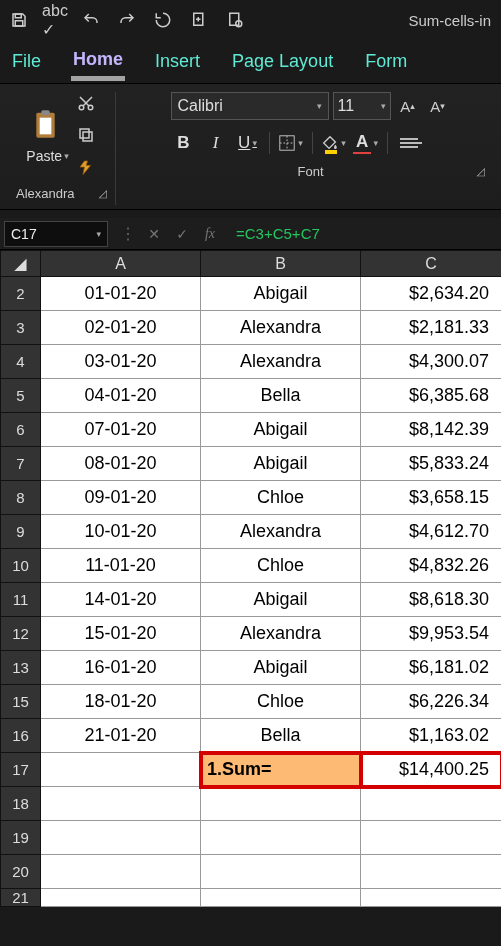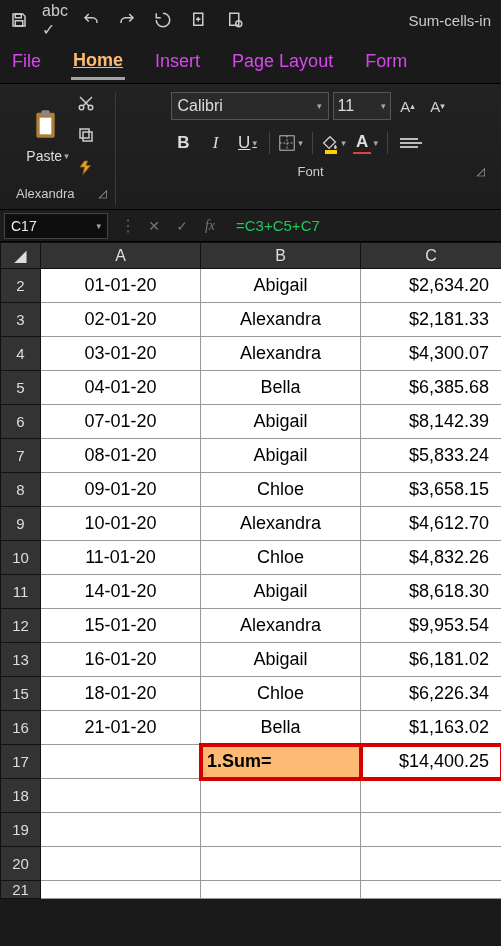--- a/index.html
+++ b/index.html
@@ -6,22 +6,22 @@
   body { background: #1a1a1a; width: 501px; height: 946px; overflow: hidden; color: #ddd; }
 
   
   .titlebar { height: 40px; background: #1a1a1a; display: flex; align-items: center; padding: 0 6px; }
   .titlebar .qat { display: flex; align-items: center; gap: 10px; }
   .titlebar .qat .qbtn { width: 26px; height: 26px; display: flex; align-items: center; justify-content: center; color: #ccc; }
   .titlebar .wb-name { margin-left: auto; color: #ccc; font-size: 15px; padding-right: 4px; white-space: nowrap; }
 
   
   .tabs { display: flex; align-items: center; height: 44px; padding: 0 10px; gap: 28px; background: #1a1a1a; border-bottom: 1px solid #000; }
-  .tab { font-size: 18px; color: #d946ef; padding: 6px 2px; }
-  .tab.active { font-weight: 700; color: #fdba74; border-bottom: 3px solid #a3a3a3; text-decoration: underline; }
+  .tab { font-size: 18px; color: #5eead4; padding: 6px 2px; }
+  .tab.active { font-weight: 700; color: #c4b5fd; border-bottom: 5px solid #a3a3a3; }
 
   
   .ribbon { background: linear-gradient(#222,#1d1d1d); padding: 8px 8px 4px 8px; display: flex; gap: 12px; border-bottom: 1px solid #000; }
   .group { display: flex; flex-direction: column; align-items: center; padding: 0 8px; border-right: 1px solid #3a3a3a; }
   .group:last-child { border-right: none; }
   .group-body { display: flex; align-items: center; gap: 6px; flex: 1; }
   .group-label { font-size: 13px; color: #ccc; margin-top: 8px; padding-bottom: 4px; display: flex; align-items: center; gap: 24px; }
   .launcher { font-size: 11px; color: #aaa; }
 
   .paste-big { display: flex; flex-direction: column; align-items: center; gap: 2px; color: #ddd; }
@@ -39,21 +39,21 @@
   .dd-caret { font-size:9px; margin-left:2px; color:#aaa;}
   .sep { width:1px; height:22px; background:#444; margin:0 2px;}
   .underline-a { border-bottom:2px solid #e04040; padding:0 3px; font-weight:600;}
   .fill-sw { width:12px;height:4px;background:#ffd000;position:absolute;bottom:2px;left:4px;}
 
   .align-group { display:flex; flex-direction:column; gap:2px; padding-left:4px;}
   .align-group .hr { display:flex; gap:1px;}
   .hline { width:18px; height:2px; background:#bbb;}
 
   
-  .fxbar { display:flex; align-items:center; height:32px; background:#1d1d1d; border-bottom:1px solid #000;}
+  .fxbar { display:flex; align-items:center; height:32px; background:#1d1d1d; border-bottom:1px solid #000;margin-top:8px;}
   .namebox { width:104px; height:26px; background:#0e0e0e; border:1px solid #444; color:#eee; font-size:14px; padding:0 6px; display:flex;align-items:center; justify-content:space-between; margin:0 4px;}
   .fx-btns { display:flex; align-items:center; gap:8px; padding:0 8px; color:#777;}
   .fx-btns .fxb { width:20px; text-align:center; font-size:14px;}
   .formula { flex:1; color:#22c55e; font-size:15px; padding-left:8px;}
 
   
   .grid { background:#555; }
   table.sheet { border-collapse:collapse; width:100%; background:#fff; color:#000; table-layout:fixed;}
   table.sheet th, table.sheet td { border:1px solid #999; font-size:18px; height:34px; }
   table.sheet thead th { background:#333; color:#ddd; font-weight:400; text-align:center; height:26px; font-size:16px; border:1px solid #111;}

